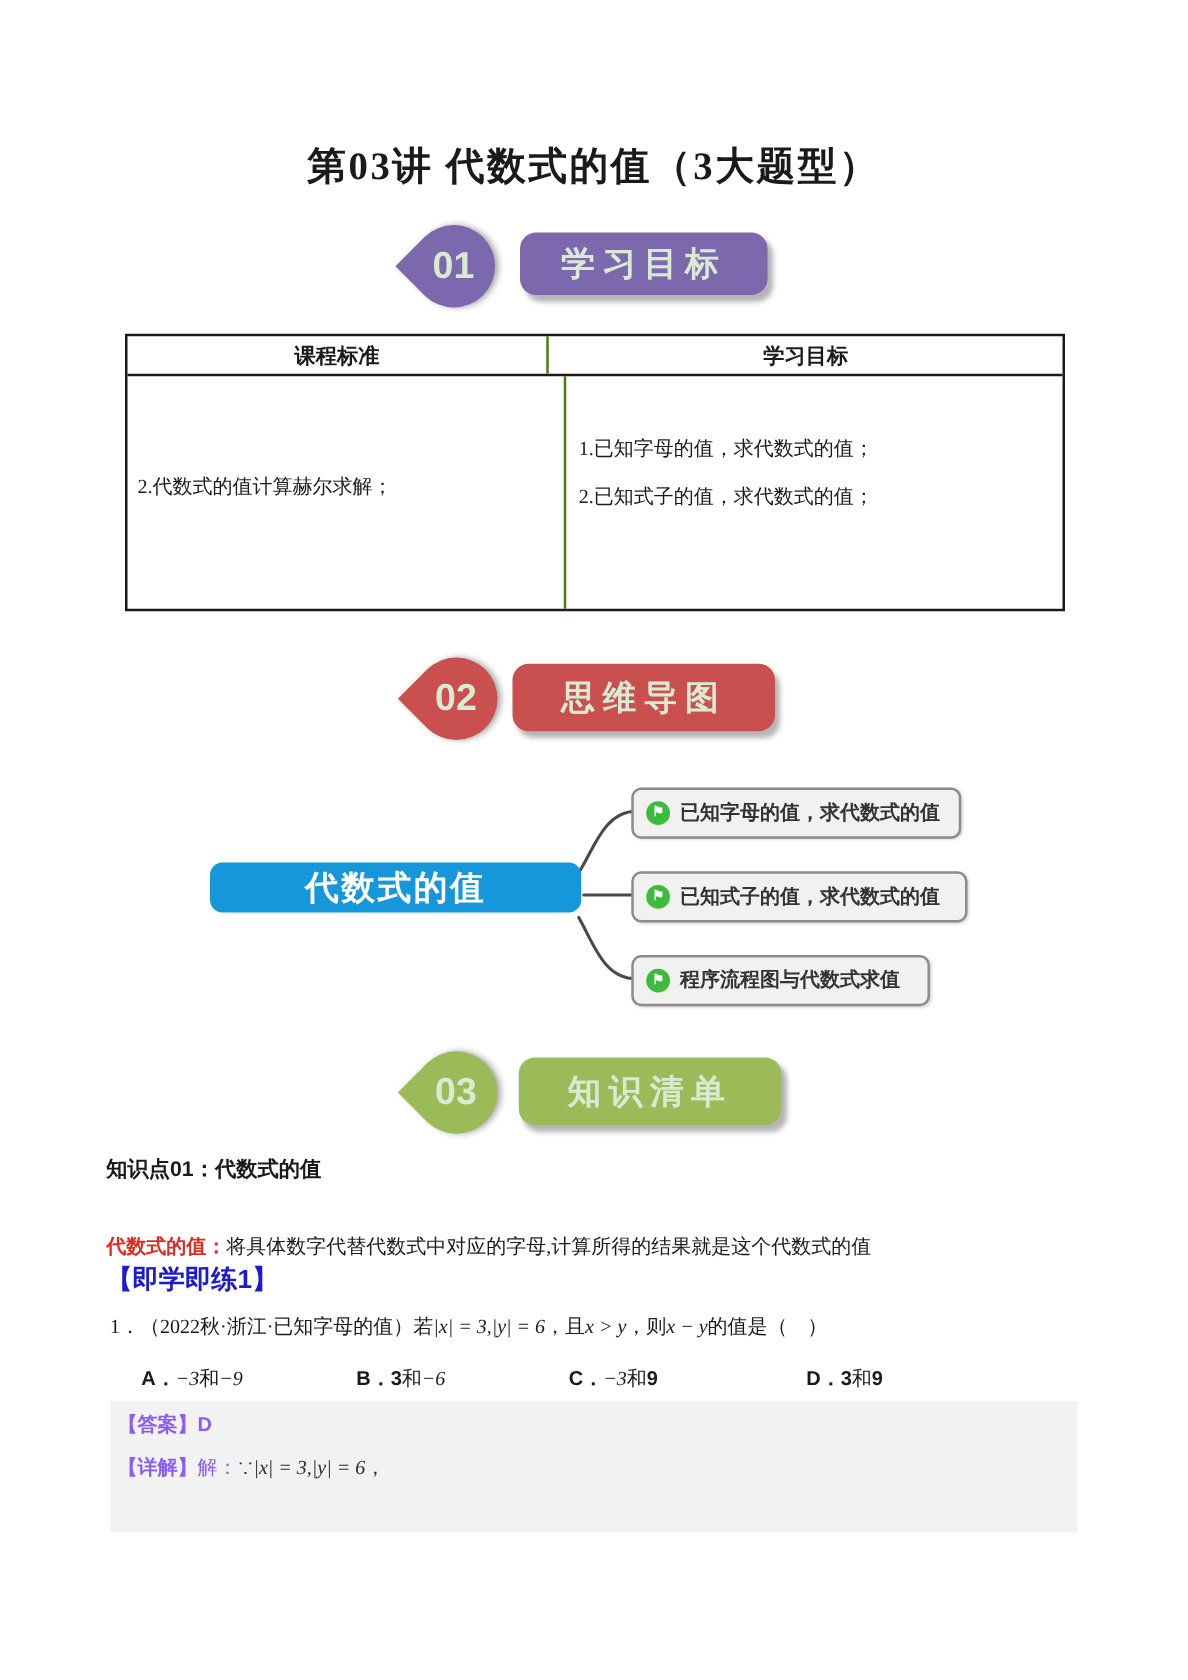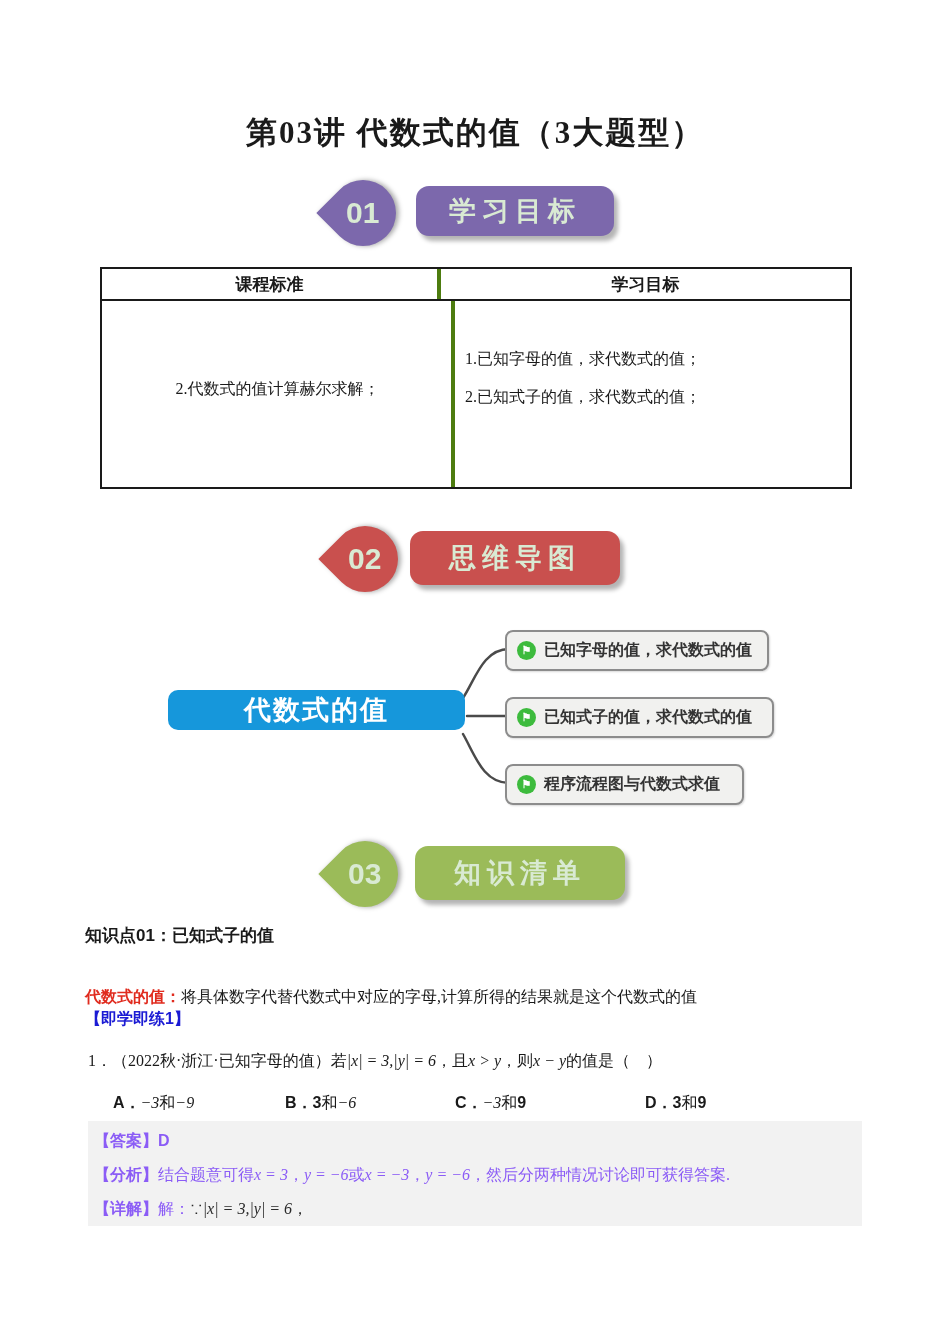--- a/index.html
+++ b/index.html
@@ -24,21 +24,21 @@
   .redbg  { background:#c9504e; }
   .greenbg{ background:#9bbb59; }
 
   
   .goal-table { position:absolute; left:100px; top:267px; width:748px; height:218px;
                 border:2px solid #1a1a1a; }
   .goal-table .thead { display:flex; height:30px; border-bottom:2px solid #1a1a1a; }
   .goal-table .th { display:flex; align-items:center; justify-content:center;
                     font-family:"Liberation Sans",sans-serif; font-weight:bold; font-size:17px; }
   .goal-table .tbody { display:flex; height:186px; }
-  .col-l { width:335px; border-right:4px solid #4d7c0f;text-align:center; }
+  .col-l { width:335px; border-right:2px solid #4d7c0f; }
   .col-r { flex:1; }
   .goal-table .td { font-size:16px; }
   .goal-table .td p { margin:0 0 17px 0; }
   .td.col-l { padding:78px 6px 0 8px; }
   .td.col-r { padding:48px 6px 0 10px; }
 
   
   .map-root { position:absolute; left:168px; top:690px; width:297px; height:40px;
               background:#1697db; border-radius:10px; display:flex; align-items:center;
               justify-content:center; color:#fff; font-family:"Liberation Sans",sans-serif;
@@ -52,21 +52,21 @@
                font-size:11px; line-height:1; }
   .flag-icon::before { content:"⚑"; }
   .map-lines { position:absolute; left:455px; top:620px; }
 
   
   .kp-heading { position:absolute; left:85px; top:924px; font-family:"Liberation Sans",sans-serif;
                 font-weight:bold; font-size:17px; }
   .kp-def { position:absolute; left:85px; top:956px; font-size:16px;margin-top:31px; }
   .kp-def .term { color:#e02b1e; font-weight:bold; font-family:"Liberation Sans",sans-serif; }
   .practice { position:absolute; left:85px; top:1009px; color:#1b1bd4;
-              font-family:"Liberation Sans",sans-serif; font-weight:bold; font-size:16px; }
+              font-family:"Liberation Sans",sans-serif; font-weight:bold; font-size:21px; }
 
   
   .q-line { position:absolute; left:88px; top:1051px; font-size:16px; }
   .math { font-family:"Liberation Serif",serif; font-style:italic;text-align:right; }
   .opt { position:absolute; top:1093px; font-size:16px; }
   .opt .ol { font-family:"Liberation Sans",sans-serif; font-weight:bold; }
   .opt-a { left:113px; } .opt-b { left:285px; } .opt-c { left:455px; } .opt-d { left:645px; }
 
   
   .ans-block { position:absolute; left:88px; top:1121px; width:774px; height:105px;
@@ -134,21 +134,21 @@
     <span>程序流程图与代数式求值</span>
   </div>
 
   <div class="drop greenbg" style="left:332px;top:841px;">
     <span>03</span>
   </div>
   <div class="pill greenbg" style="left:415px;top:846px;width:210px;height:54px;">
     <span>知识清单</span>
   </div>
 
-  <div class="kp-heading">知识点01：已知式子的值</div>
+  <div class="kp-heading">知识点01：代数式的值</div>
   <div class="kp-def">
     <span class="term">代数式的值：</span><span>将具体数字代替代数式中对应的字母,计算所得的结果就是这个代数式的值</span>
   </div>
   <div class="practice">【即学即练1】</div>
 
   <div class="q-line">
     <span>1．</span><span>（2022秋·浙江·已知字母的值）</span><span>若</span><span class="math">|x| = 3,|y| = 6</span><span>，且</span><span class="math">x &gt; y</span><span>，则</span><span class="math">x − y</span><span>的值是（　）</span>
   </div>
 
   <div class="opt opt-a">
@@ -161,21 +161,18 @@
     <span class="ol">C．</span><span class="math">−3</span><span>和</span><span class="ol">9</span>
   </div>
   <div class="opt opt-d">
     <span class="ol">D．</span><span class="ol">3</span><span>和</span><span class="ol">9</span>
   </div>
 
   <div class="ans-block">
     <div class="ans-line">
       <span class="red blabel">【答案】</span><span class="red blabel">D</span>
     </div>
-    <div class="ans-line red">
-      <span class="blabel">【分析】</span><span>结合题意可得</span><span class="math">x = 3</span><span>，</span><span class="math">y = −6</span><span>或</span><span class="math">x = −3</span><span>，</span><span class="math">y = −6</span><span>，然后分两种情况讨论即可获得答案.</span>
-    </div>
     <div class="ans-line">
       <span class="red blabel">【详解】</span><span class="red">解：</span><span class="dark">∵</span><span class="math dark">|x| = 3,|y| = 6</span><span class="dark">，</span>
     </div>
   </div>
 
 </div>
 
 </body></html>

